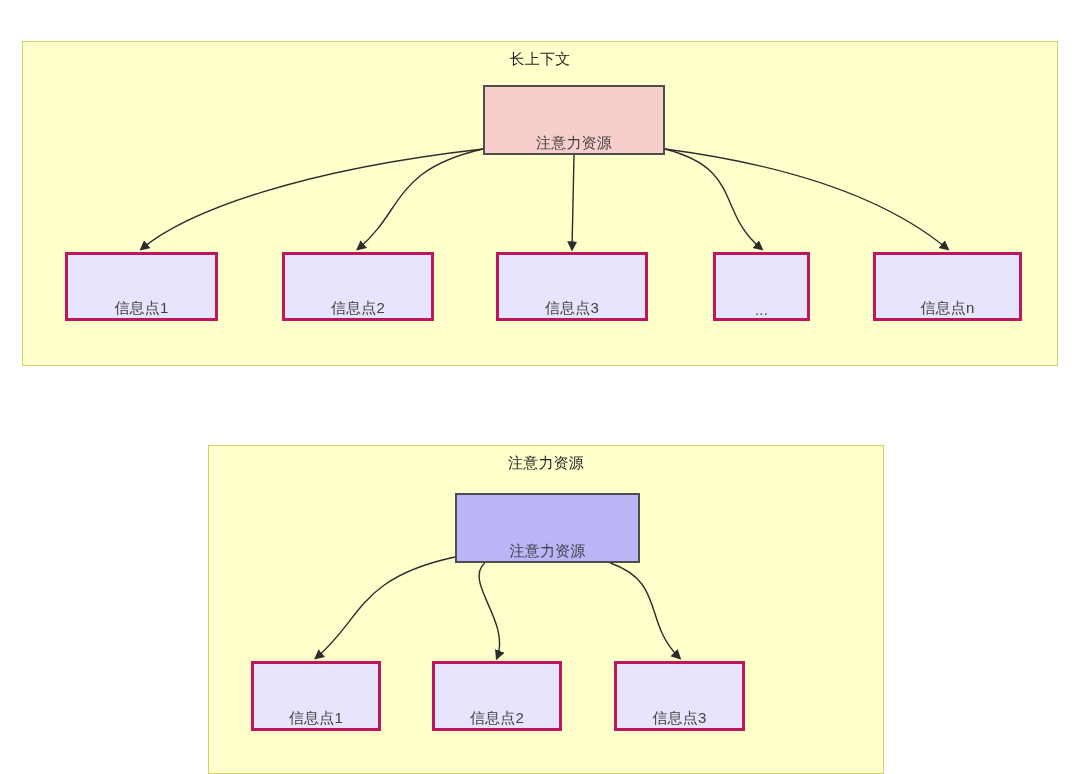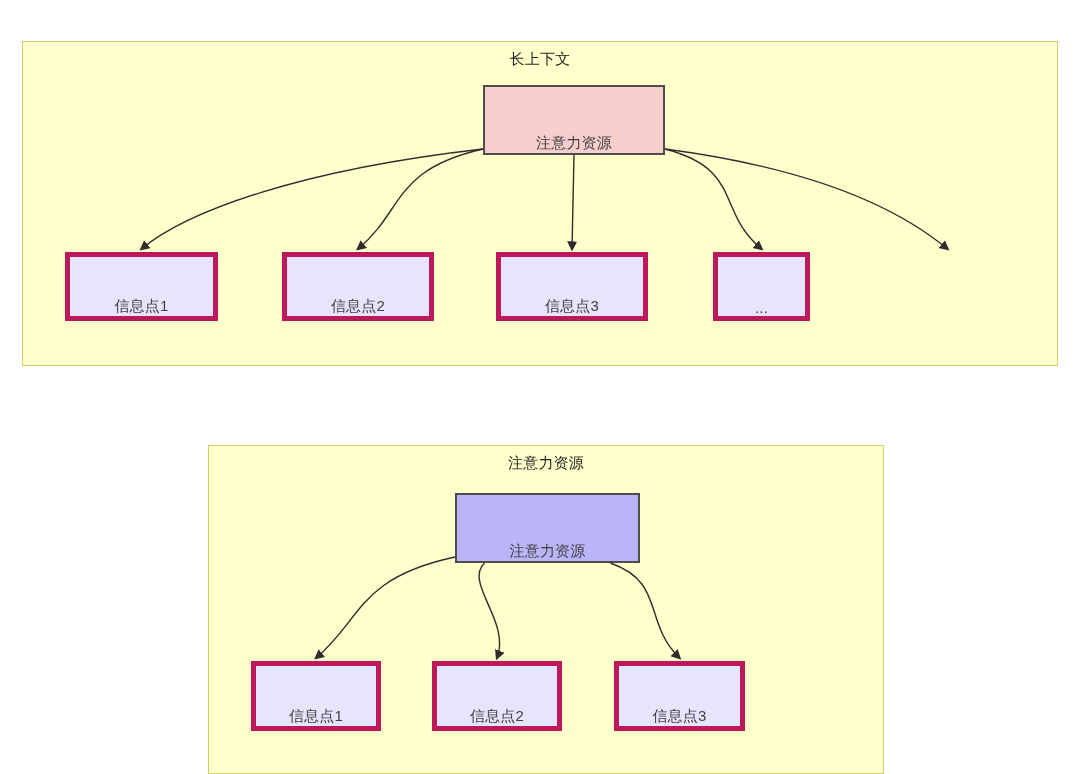--- a/index.html
+++ b/index.html
@@ -51,21 +51,21 @@
   .node-root-pink {
     background: #f8cecc;
     border: 2px solid #4d4d4d;
   }
   .node-root-purple {
     background: #bbb4f7;
     border: 2px solid #4d4d4d;
   }
   .node-leaf {
     background: #e7e4fd;
-    border: 5px solid #be185d;
+    border: 3px solid #be185d;
   }
   .edge-layer {
     position: absolute;
     left: 0;
     top: 0;
     width: 1080px;
     height: 774px;
     pointer-events: none;
   }
 </style>
@@ -86,20 +86,23 @@
     <span>信息点1</span>
   </div>
   <div class="node node-leaf" id="l0-1" style="left: 282px; top: 236px; width: 152px; height: 69px;">
     <span>信息点2</span>
   </div>
   <div class="node node-leaf" id="l0-2" style="left: 496px; top: 236px; width: 152px; height: 69px;">
     <span>信息点3</span>
   </div>
   <div class="node node-leaf" id="l0-3" style="left: 713px; top: 236px; width: 97px; height: 69px;">
     <span>...</span>
+  </div>
+  <div class="node node-leaf" id="l0-4" style="left: 873px; top: 236px; width: 149px; height: 69px;">
+    <span>信息点n</span>
   </div>
 
   <div class="panel" id="panel-short" style="left: 208px; top: 429px; width: 676px; height: 329px;">
     <div class="panel-title">注意力资源</div>
   </div>
 
   <div class="node node-root-purple" id="root-short" style="left: 455px; top: 477px; width: 185px; height: 70px;">
     <span>注意力资源</span>
   </div>
 

